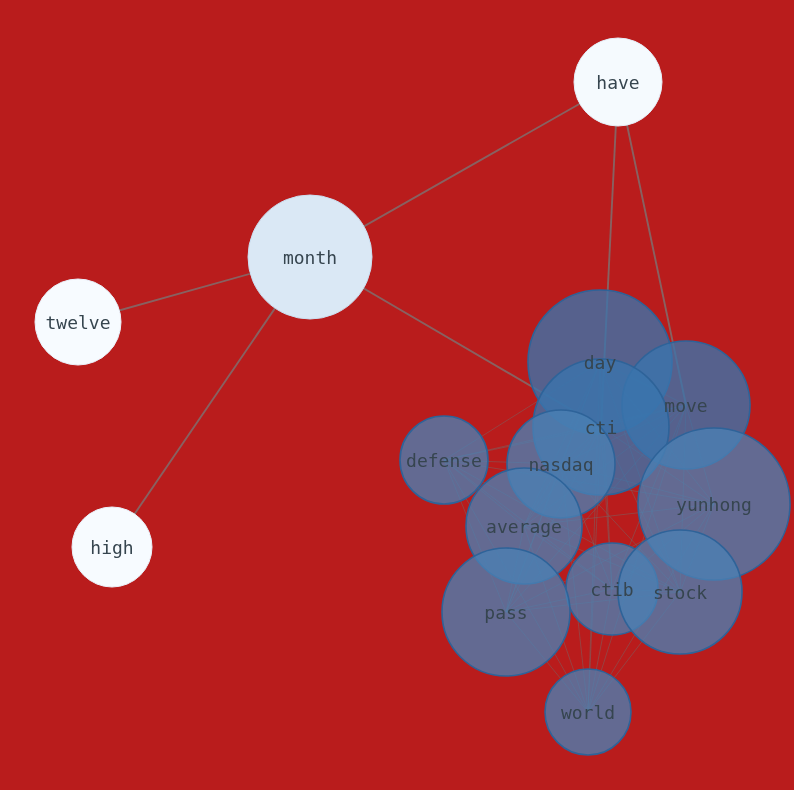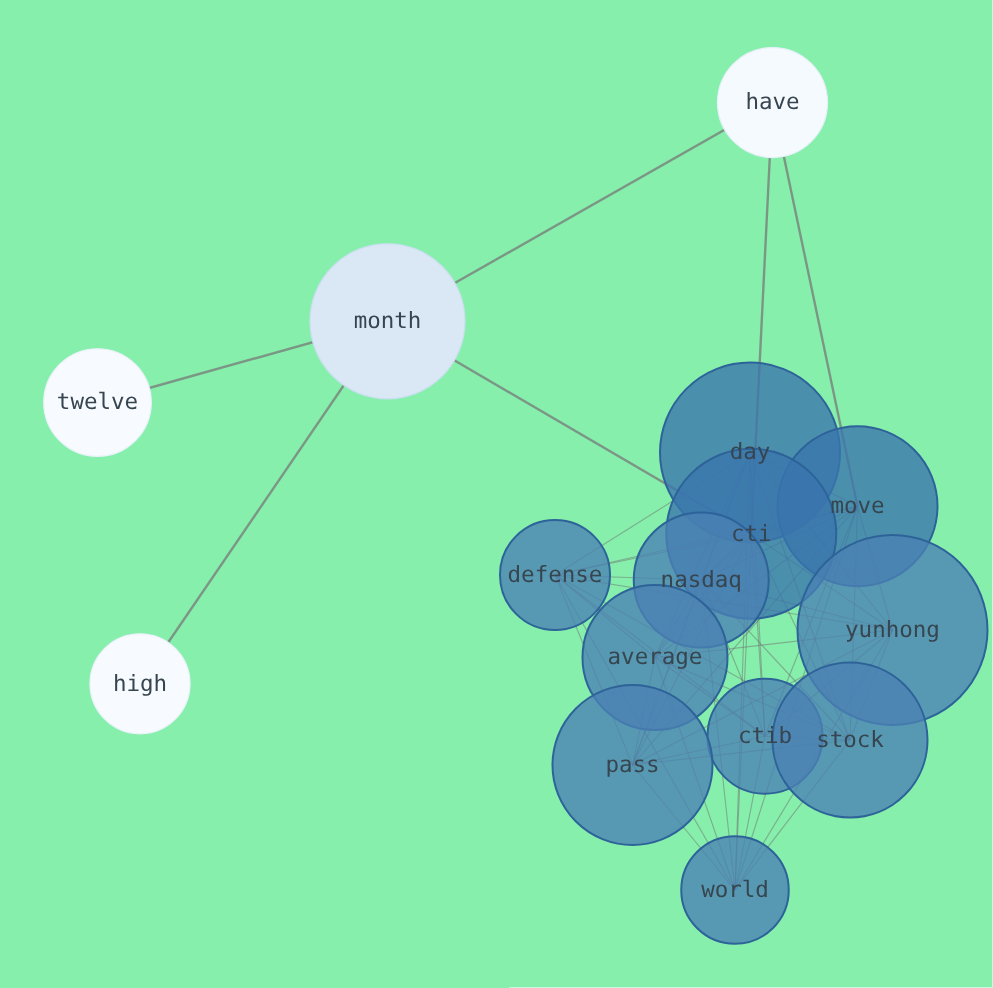--- a/index.html
+++ b/index.html
@@ -8,21 +8,21 @@
     background: #ffffff;
     width: 794px;
     height: 790px;
     overflow: hidden;
     font-family: "DejaVu Sans Mono", monospace;
   }
   .graph-wrap {
     position: relative;
     width: 794px;
     height: 790px;
-    background: #86efac;
+    background: #b91c1c;
   }
   svg { display: block; }
   .node-label {
     font-family: "DejaVu Sans Mono", monospace;
     pointer-events: none;
   }
 </style>
 </head>
 <body>
 

